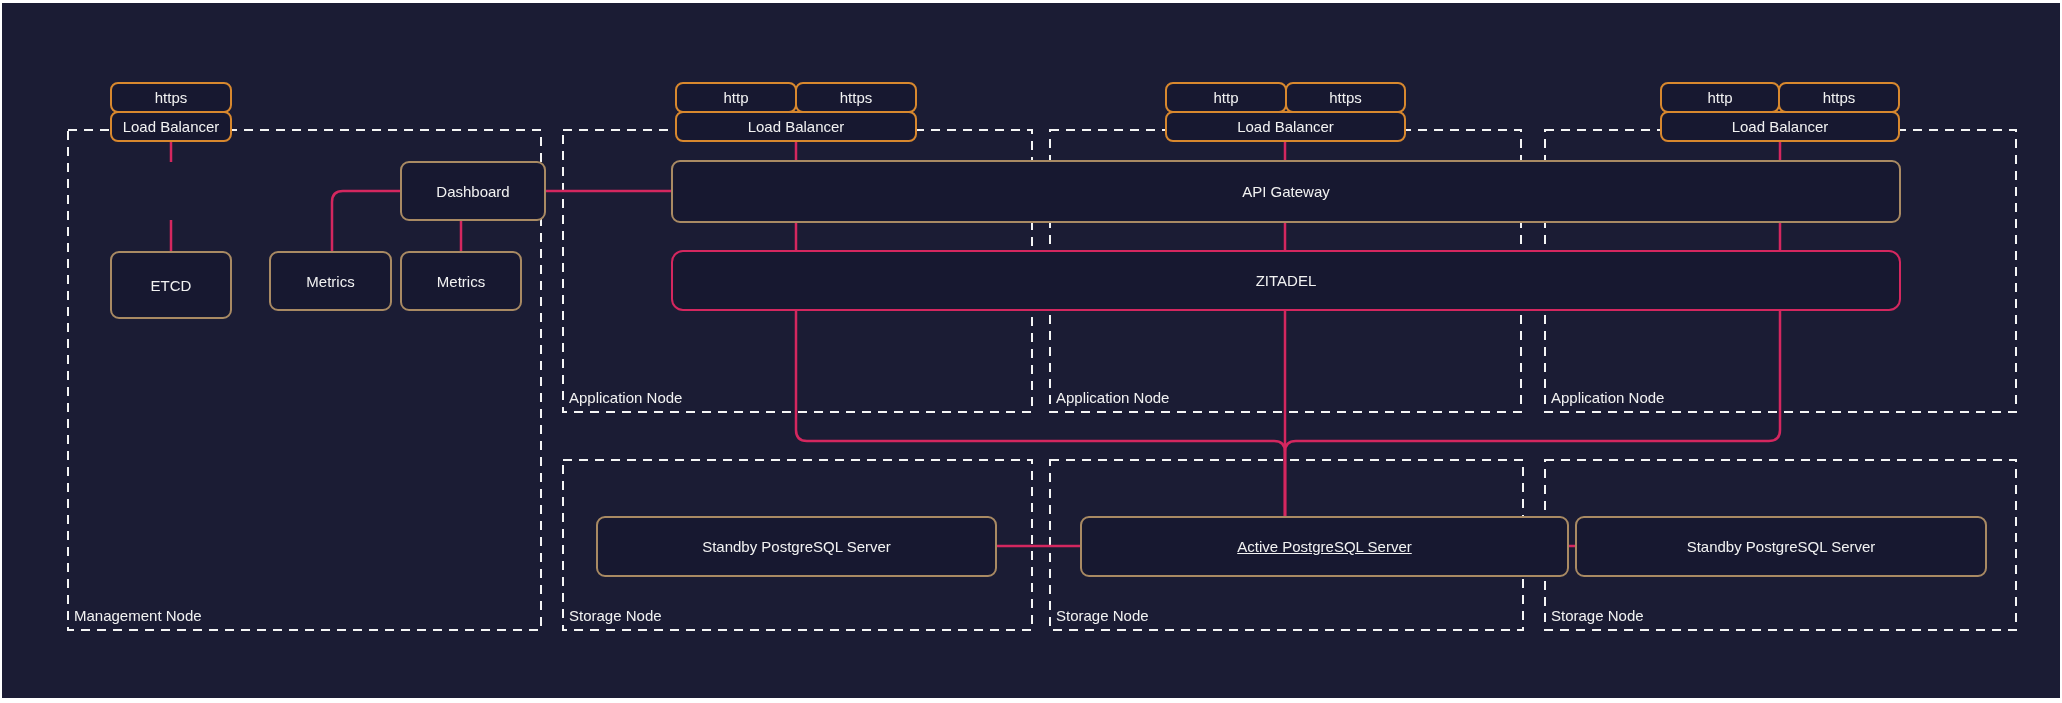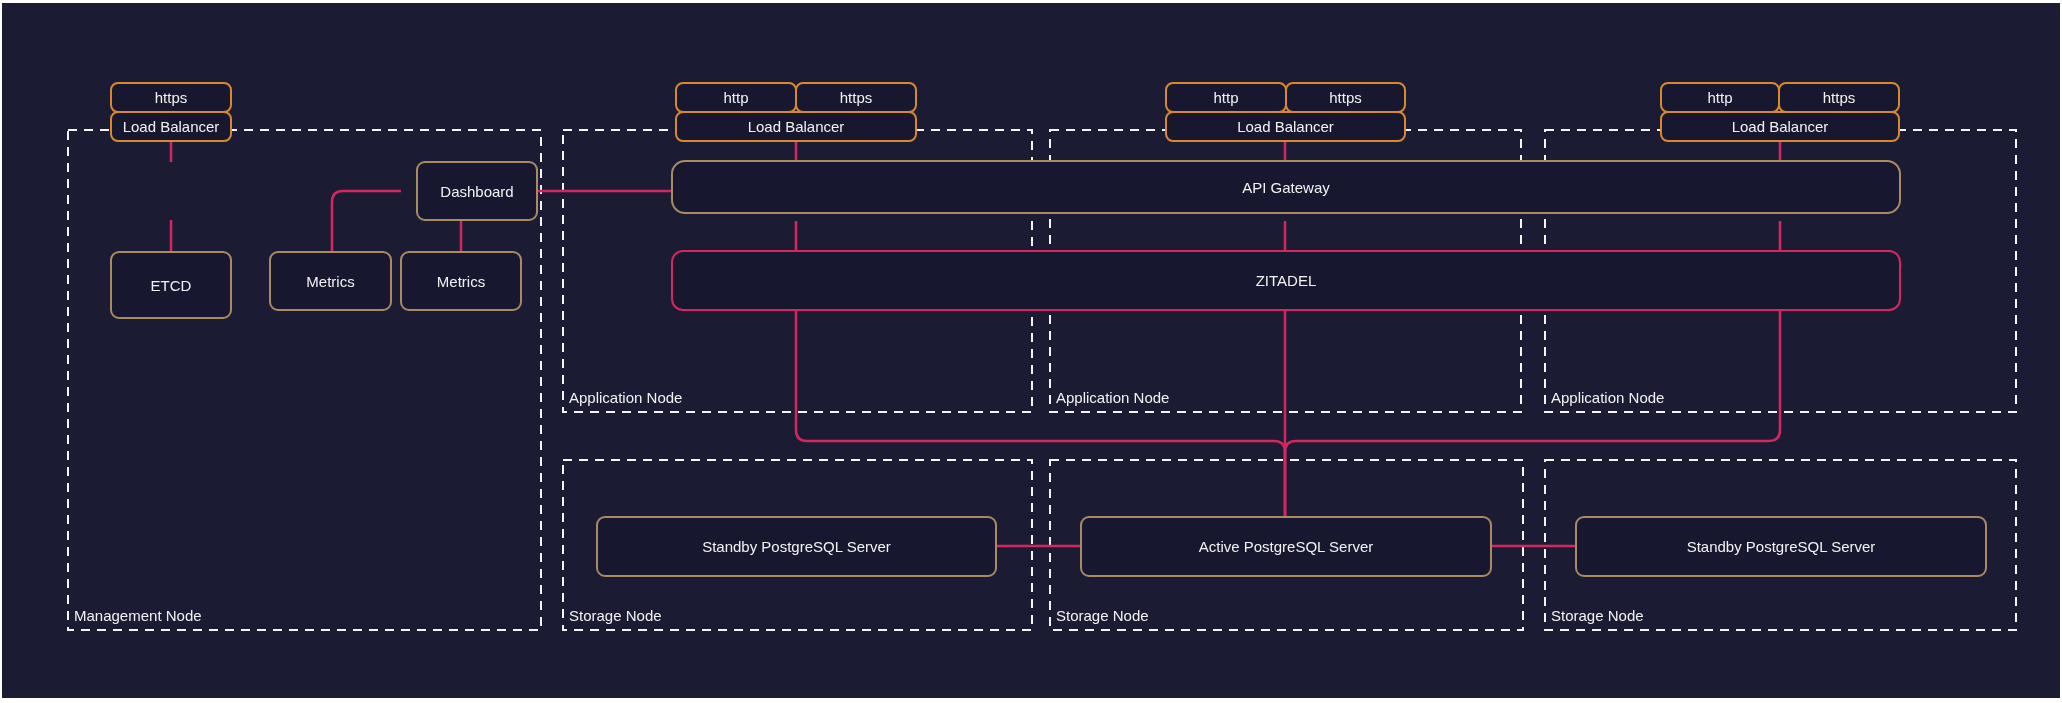--- a/index.html
+++ b/index.html
@@ -31,35 +31,35 @@
   .glabel{
     position:absolute;color:var(--text,#f2f2f2);
     font-size:15px;font-weight:normal;line-height:1;white-space:nowrap;
   }
   
   .n-mgmt-https {left:110px;top:82px;width:122px;height:31px;}
   .n-mgmt-lb    {left:110px;top:111px;width:122px;height:31px;}
   .n-kubeapi    {left:110px;top:161px;width:122px;height:60px;}
   .n-etcd       {left:110px;top:251px;width:122px;height:68px;}
   .n-metrics-l  {left:269px;top:251px;width:123px;height:60px;}
-  .n-dashboard  {left:416px;top:161px;width:122px;height:60px;}
+  .n-dashboard  {left:400px;top:161px;width:146px;height:60px;}
   .n-metrics-r  {left:400px;top:251px;width:122px;height:60px;}
   .n-a1-http    {left:675px;top:82px;width:122px;height:31px;}
   .n-a1-https   {left:795px;top:82px;width:122px;height:31px;}
   .n-a1-lb      {left:675px;top:111px;width:242px;height:31px;}
   .n-a2-http    {left:1165px;top:82px;width:122px;height:31px;}
   .n-a2-https   {left:1285px;top:82px;width:121px;height:31px;}
   .n-a2-lb      {left:1165px;top:111px;width:241px;height:31px;}
   .n-a3-http    {left:1660px;top:82px;width:120px;height:31px;}
   .n-a3-https   {left:1778px;top:82px;width:122px;height:31px;}
   .n-a3-lb      {left:1660px;top:111px;width:240px;height:31px;}
-  .n-apigw      {left:671px;top:160px;width:1230px;height:54px;border-radius:14px;}
+  .n-apigw      {left:671px;top:160px;width:1230px;height:63px;}
   .n-zitadel    {left:671px;top:250px;width:1230px;height:61px;}
   .n-standby-l  {left:596px;top:516px;width:401px;height:61px;}
-  .n-active     {left:1080px;top:516px;width:412px;height:61px;}
+  .n-active     {left:1080px;top:516px;width:489px;height:61px;text-decoration:underline;}
   .n-standby-r  {left:1575px;top:516px;width:412px;height:61px;}
   
   .gl-mgmt {left:74px;top:608px;}
   .gl-app1 {left:569px;top:390px;}
   .gl-app2 {left:1056px;top:390px;}
   .gl-app3 {left:1551px;top:390px;}
   .gl-sto1 {left:569px;top:608px;}
   .gl-sto2 {left:1056px;top:608px;}
   .gl-sto3 {left:1551px;top:608px;}
 </style>

